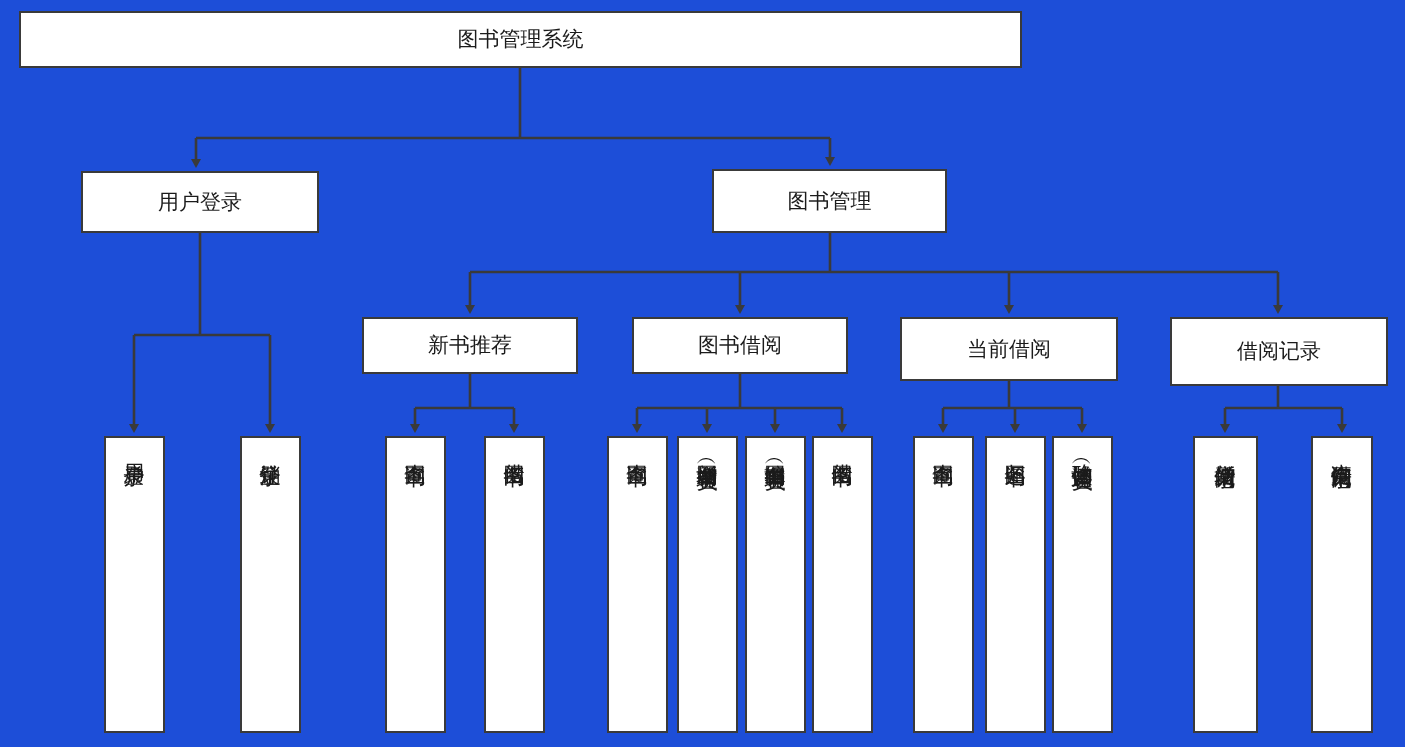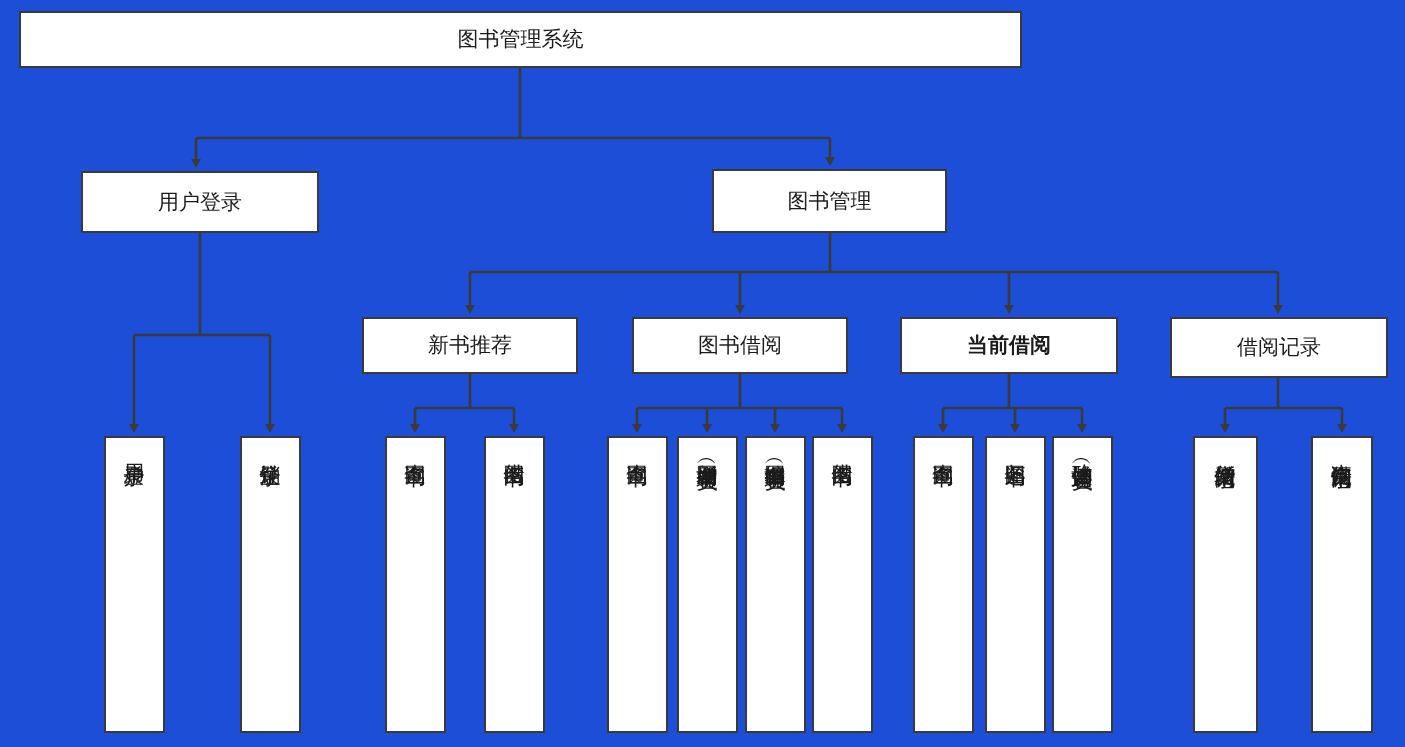--- a/index.html
+++ b/index.html
@@ -130,24 +130,24 @@
   <div class="node horiz" style="left:712px; top:169px; width:235px; height:64px;">
     <span class="node-label">图书管理</span>
   </div>
 
   <div class="node horiz" style="left:362px; top:317px; width:216px; height:57px;">
     <span class="node-label">新书推荐</span>
   </div>
   <div class="node horiz" style="left:632px; top:317px; width:216px; height:57px;justify-content:center;">
     <span class="node-label">图书借阅</span>
   </div>
-  <div class="node horiz" style="left:900px; top:317px; width:218px; height:57px;font-weight:bold;">
+  <div class="node horiz" style="left:900px; top:317px; width:218px; height:64px;">
     <span class="node-label">当前借阅</span>
   </div>
-  <div class="node horiz" style="left:1170px; top:317px; width:218px; height:61px;">
+  <div class="node horiz" style="left:1170px; top:317px; width:218px; height:69px;">
     <span class="node-label">借阅记录</span>
   </div>
 
   <div class="node vert" style="left:104px; top:436px; width:61px; height:297px;">
     <span class="node-label">用户登录</span>
   </div>
   <div class="node vert" style="left:240px; top:436px; width:61px; height:297px;">
     <span class="node-label">注销登录</span>
   </div>
 

